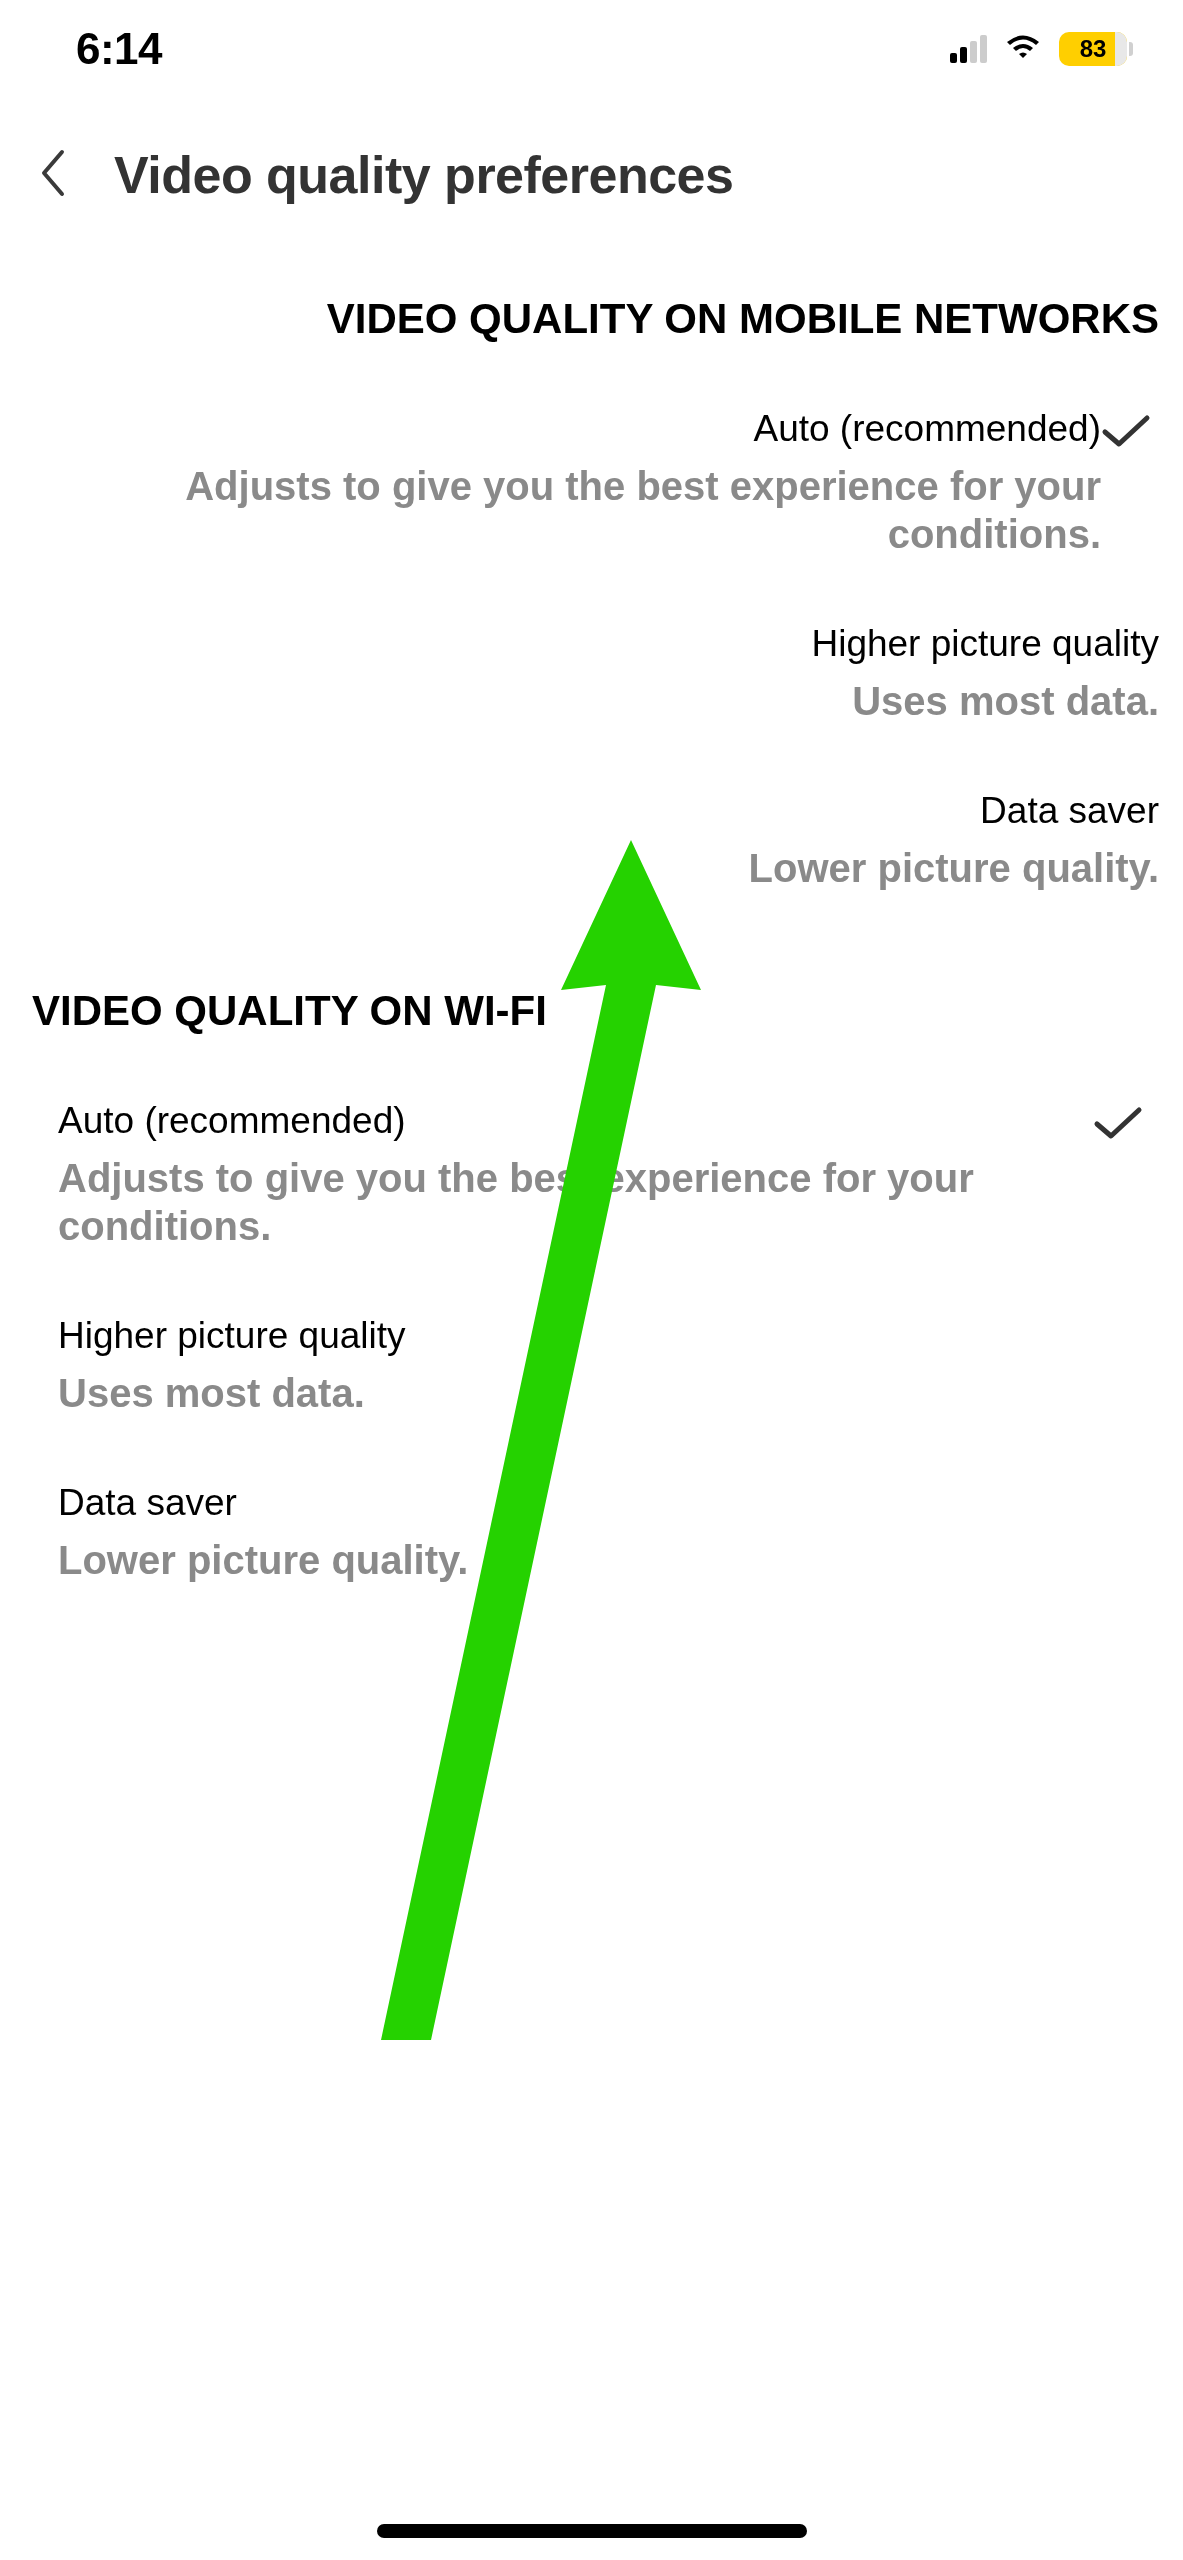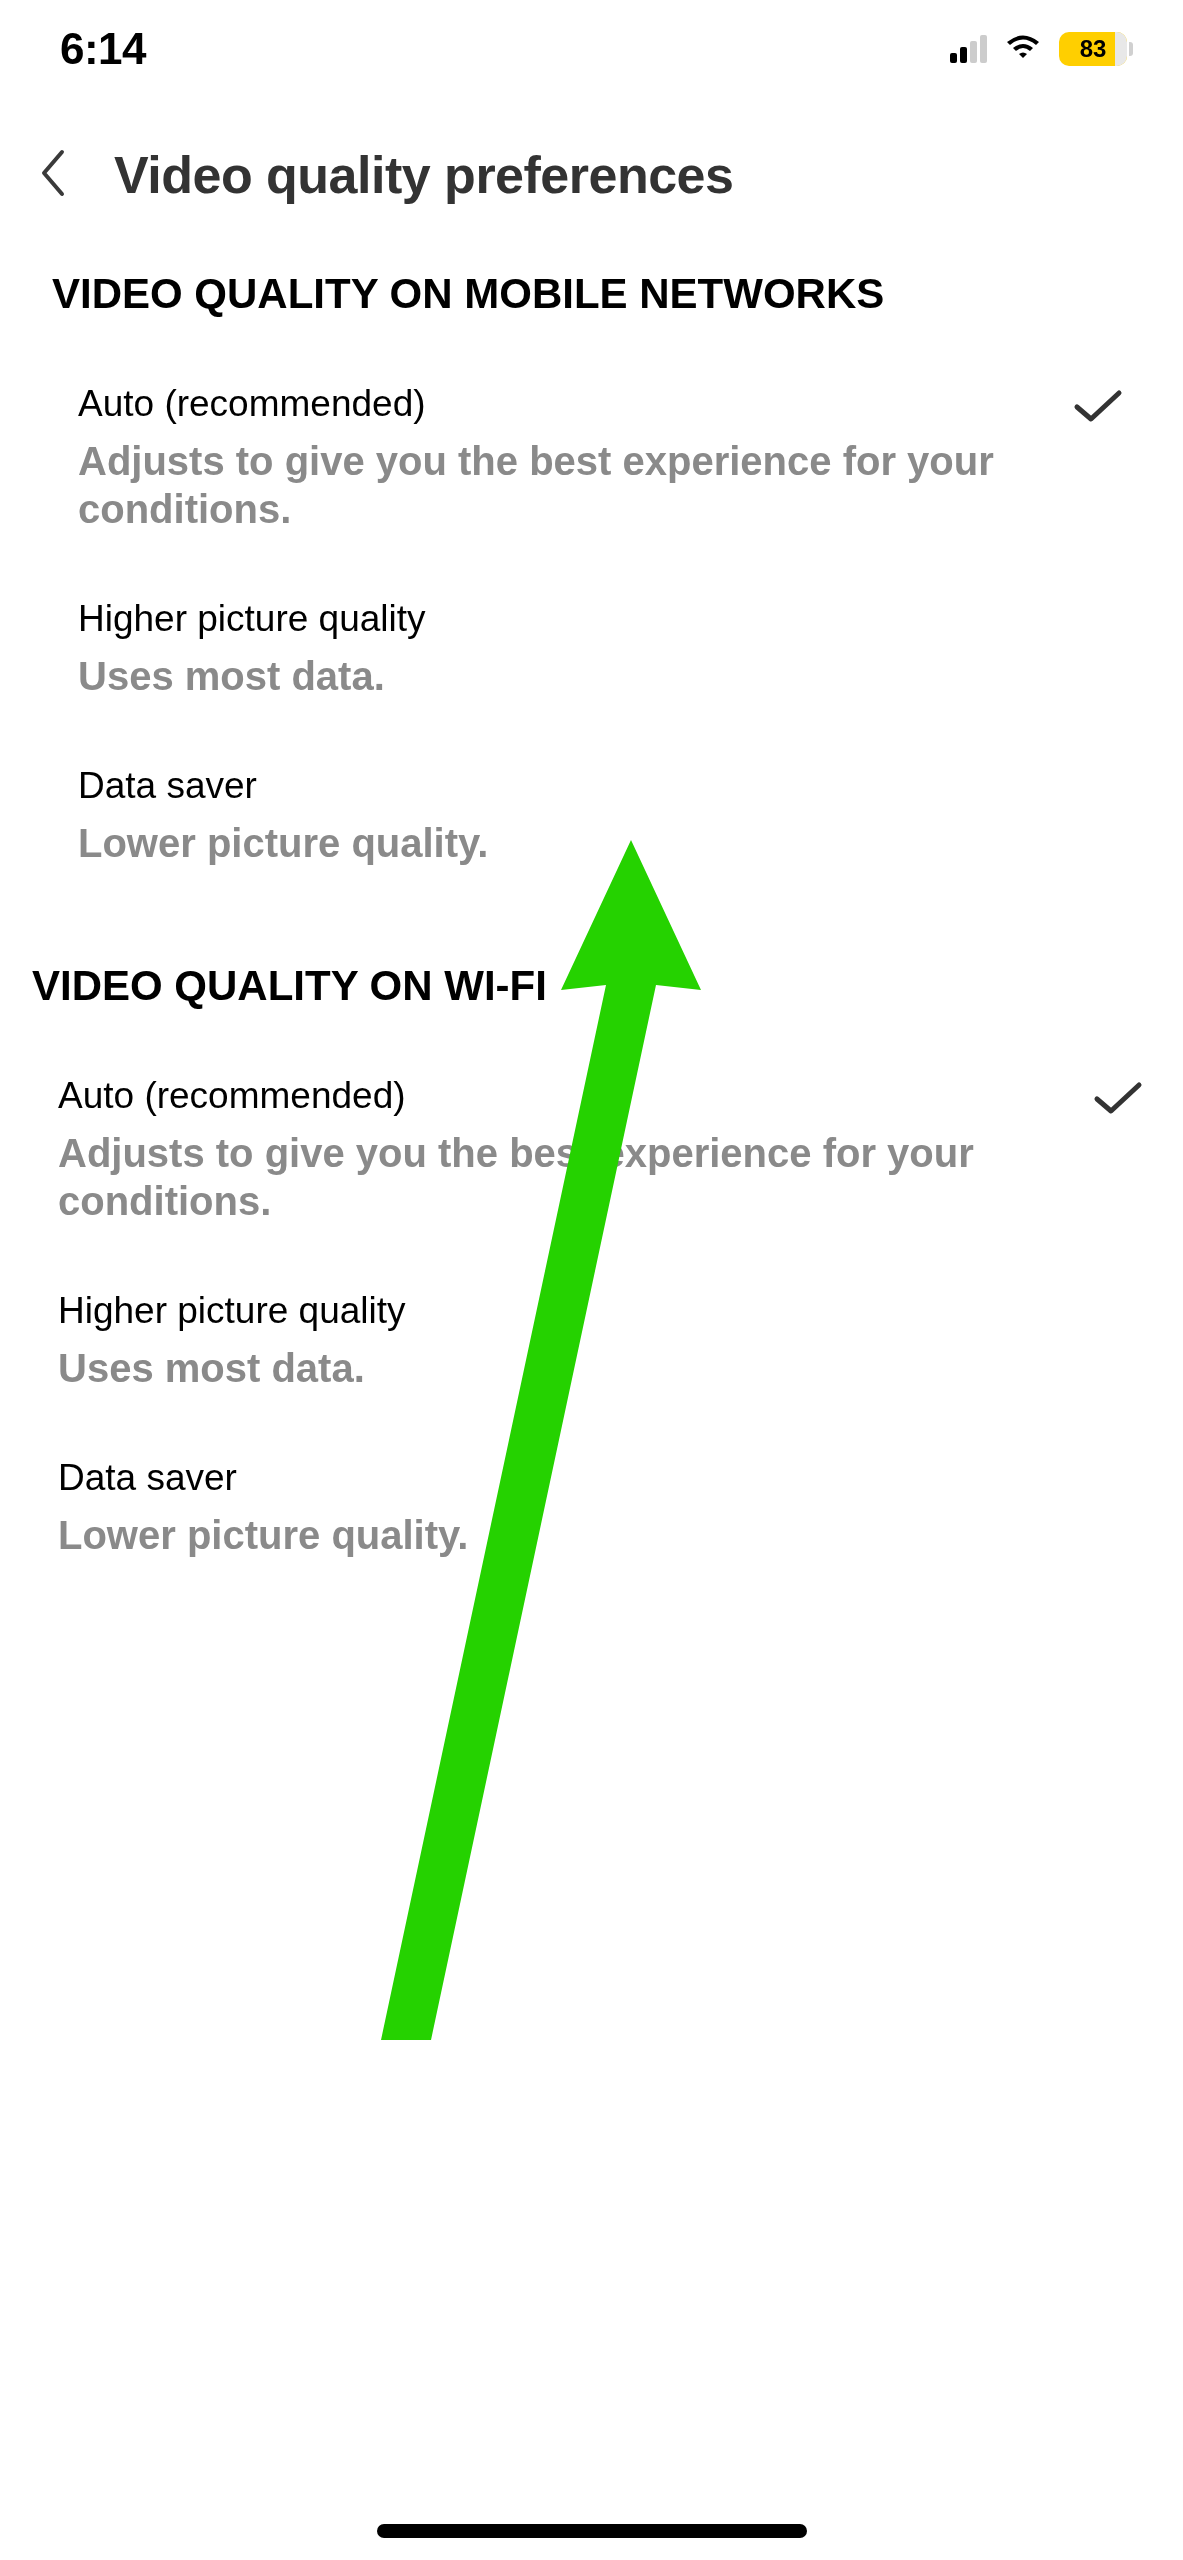--- a/index.html
+++ b/index.html
@@ -12,21 +12,21 @@
     height: 2560px;
     background: #ffffff;
     font-family: -apple-system, BlinkMacSystemFont, "Helvetica Neue", Arial, sans-serif;
     position: relative;
     overflow: hidden;
   }
   .status-bar {
     display: flex;
     justify-content: space-between;
     align-items: center;
-    padding: 28px 50px 20px 60px;
+    padding: 28px 50px 20px 76px;
     height: 90px;
   }
   .time {
     font-size: 44px;
     font-weight: 600;
     color: #000;
     letter-spacing: -0.5px;
   }
   .status-icons {
     display: flex;
@@ -95,22 +95,23 @@
     width: 34px;
     height: 50px;
   }
   .page-title {
     font-size: 52px;
     font-weight: 800;
     color: #333333;
     letter-spacing: -0.5px;
   }
   .section {
-    padding: 0 52px;
-    margin-top: 35px;
+    padding: 0 24px;
+    margin-top: 60px;
+    text-align: right;
   }
   .section-header {
     font-size: 42px;
     font-weight: 800;
     color: #000;
     letter-spacing: 0px;
     margin-bottom: 40px;
   }
   .option-row {
     display: flex;

